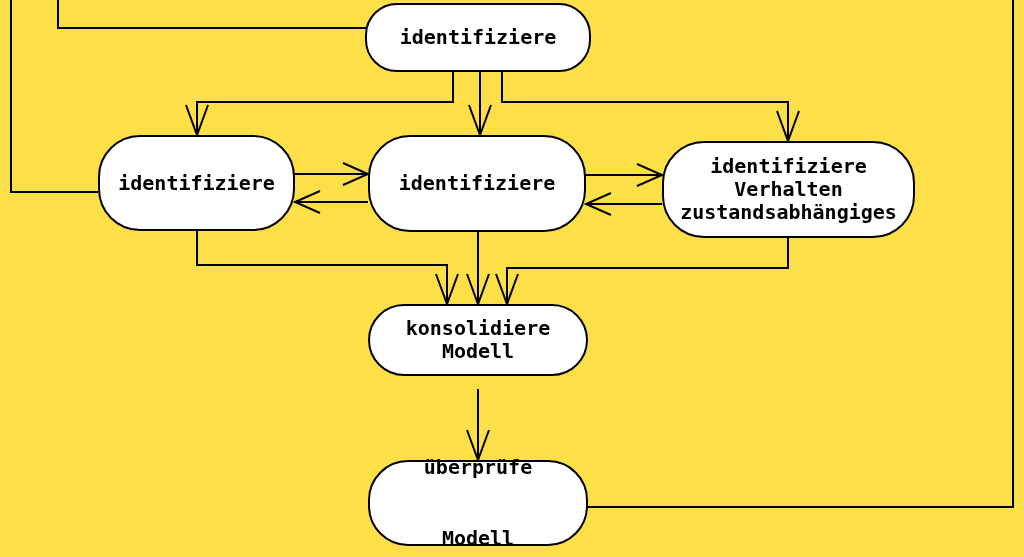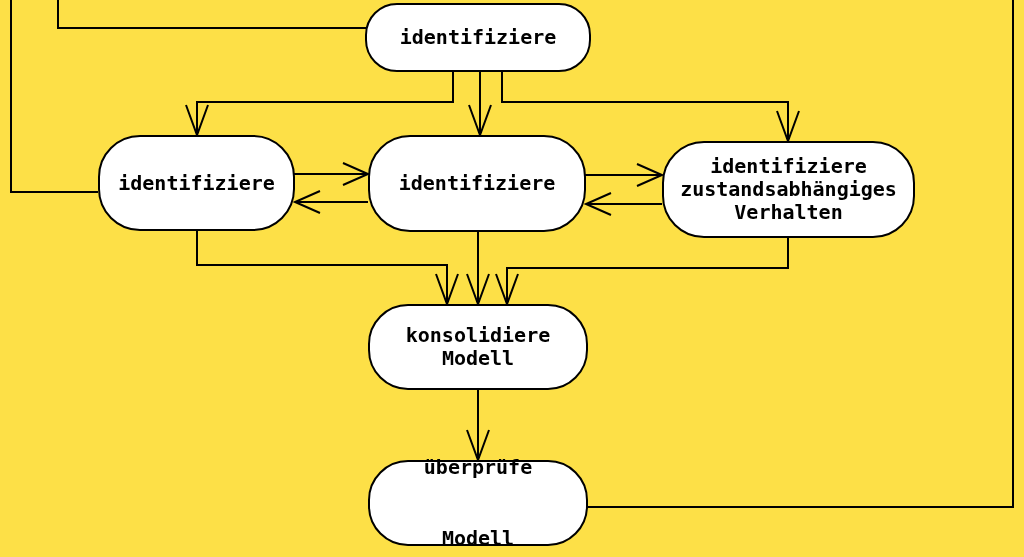--- a/index.html
+++ b/index.html
@@ -34,21 +34,21 @@
     color: #000000;
     font-size: 20px;
     line-height: 23px;
     font-weight: 700;
     white-space: nowrap;
   }
   #node-interaktionen { left: 365px; top: 3px;   width: 226px; height: 69px; border-radius: 32px; }
   #node-assoziationen { left: 98px;  top: 135px; width: 197px; height: 96px; border-radius: 42px; }
   #node-attribute     { left: 368px; top: 135px; width: 218px; height: 97px; border-radius: 42px; }
   #node-verhalten     { left: 662px; top: 141px; width: 253px; height: 97px; border-radius: 42px; }
-  #node-konsolidiere  { left: 368px; top: 304px; width: 220px; height: 86px; border-radius: 40px; }
+  #node-konsolidiere  { left: 368px; top: 304px; width: 220px; height: 72px; border-radius: 40px; }
   #node-ueberpruefe   { left: 368px; top: 460px; width: 220px; height: 86px; border-radius: 40px; gap: 48px; }
 </style>
 </head>
 <body>
 
 <div class="canvas">
 
   <svg class="wires" viewBox="0 0 1024 557">
 
     <path d="M11 0 V192 H98"></path>
@@ -87,22 +87,22 @@
   <div class="node" id="node-assoziationen">
     <span>identifiziere</span>
   </div>
 
   <div class="node" id="node-attribute">
     <span>identifiziere</span>
   </div>
 
   <div class="node" id="node-verhalten">
     <span>identifiziere</span>
+    <span>Verhalten</span>
     <span>zustandsabhängiges</span>
-    <span>Verhalten</span>
   </div>
 
   <div class="node" id="node-konsolidiere">
     <span>konsolidiere</span>
     <span>Modell</span>
   </div>
 
   <div class="node" id="node-ueberpruefe">
     <span>überprüfe</span>
     <span>Modell</span>

